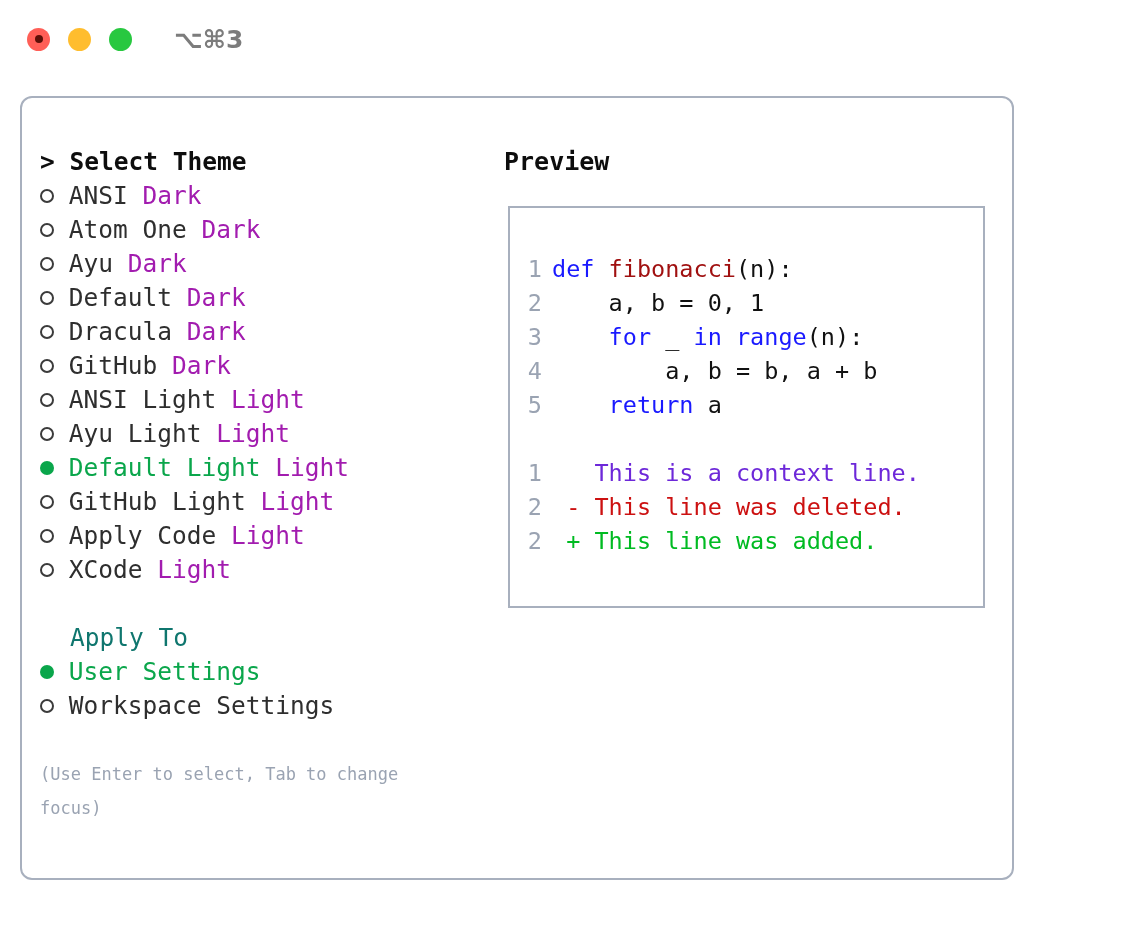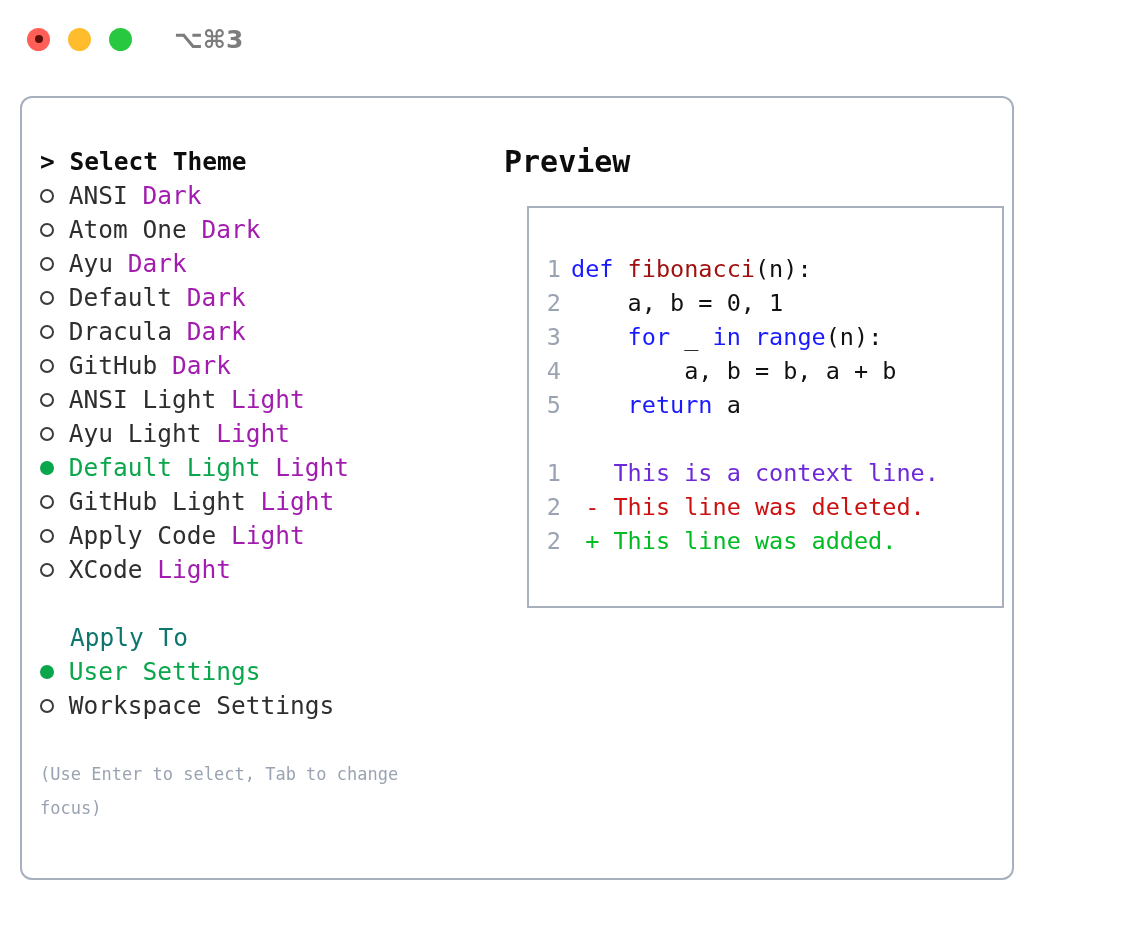--- a/index.html
+++ b/index.html
@@ -156,30 +156,30 @@
     letter-spacing: 0px;
   }
 
   
   .right-col {
     padding: 47px 0 0 0;
     position: relative;
     flex: 1;
   }
   .preview-header {
-    font-size: 30px;
+    font-size: 25px;
     font-weight: bold;
     color: #0d0d0d;
     line-height: 34px;
     white-space: pre;
     margin-left: 12px;
   }
   .preview-box {
     position: absolute;
-    left: 35px;
+    left: 16px;
     top: 108px;
     width: 477px;
     height: 402px;
     border: 2px solid #a8b0be;
     background: #ffffff;
     padding: 44px 0 0 0;
   }
   .code-line {
     font-size: 23.5px;
     line-height: 34px;

